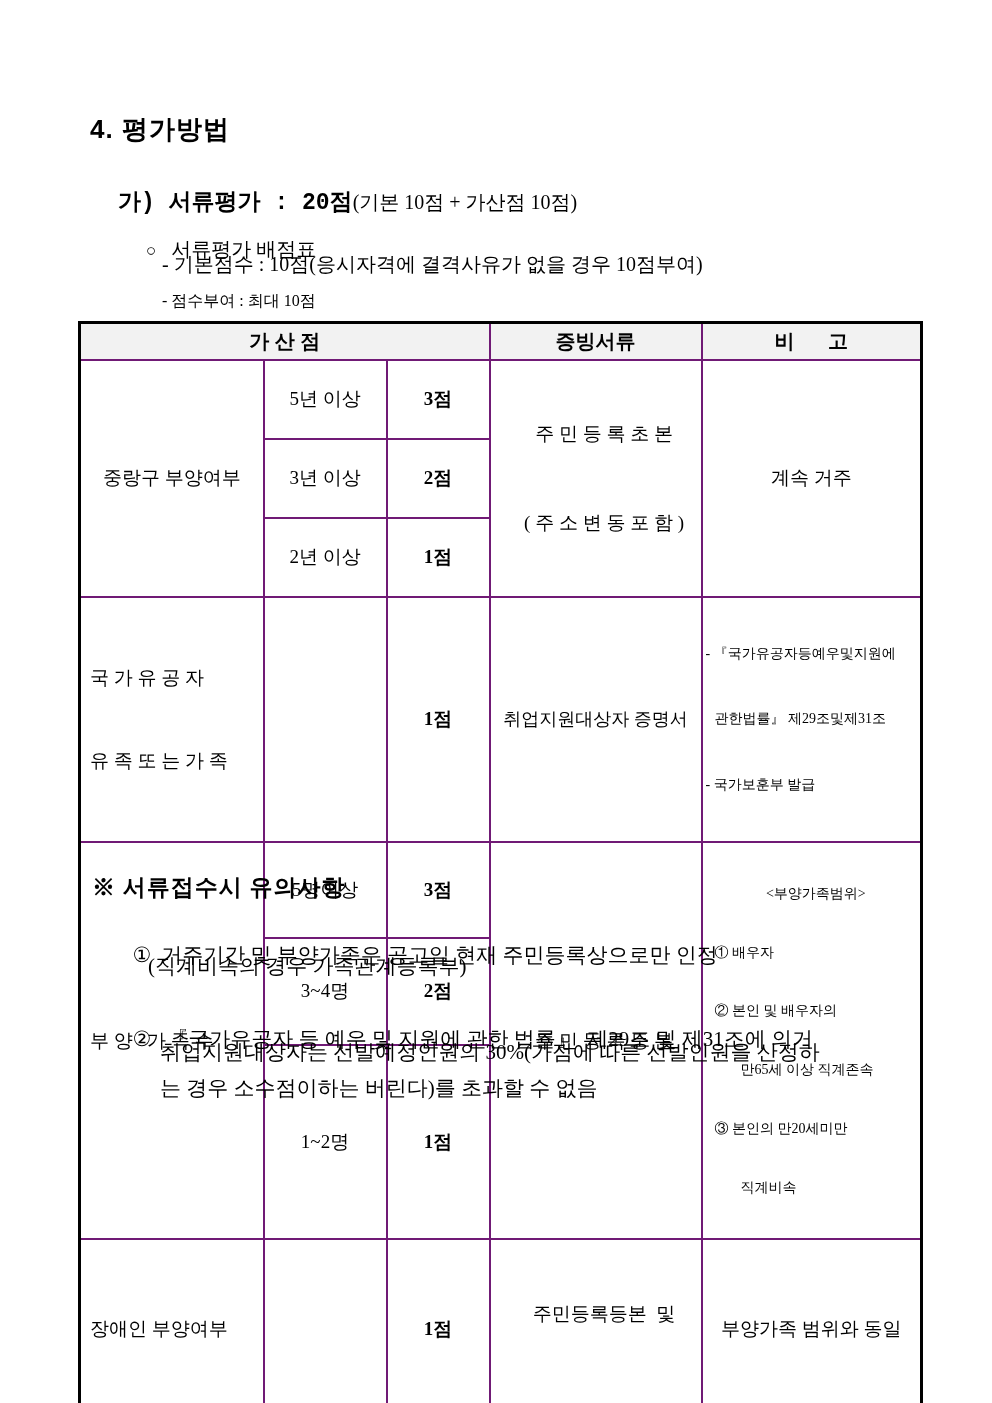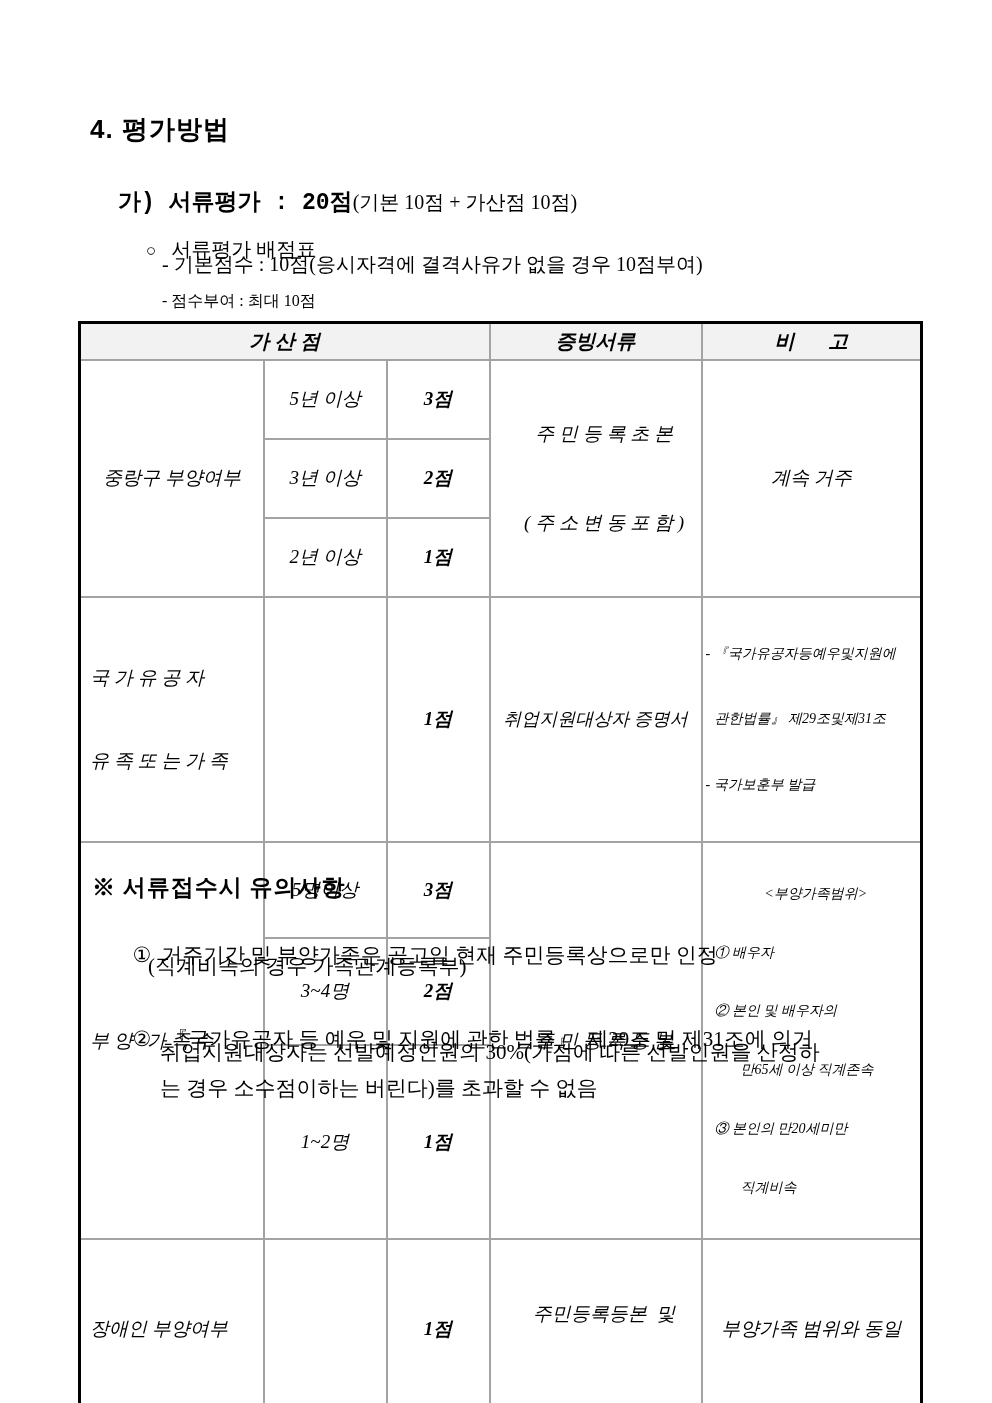--- a/index.html
+++ b/index.html
@@ -27,22 +27,22 @@
 
   .dash-line-1 { left:162px; top:251px; font-size:20px; }
   .dash-line-2 { left:162px; top:291px; font-size:16px; }
 
   table.score-table {
     position:absolute; left:78px; top:321px; width:842px;
     border-collapse:collapse; table-layout:fixed;
     border:3px solid #000;
   }
   .score-table th, .score-table td {
-    border:2px solid #a3a3a3; text-align:center; vertical-align:middle;
-    font-size:19px; overflow:hidden; white-space:pre-wrap;font-style:italic;
+    border:2px solid #701a75; text-align:center; vertical-align:middle;
+    font-size:19px; overflow:hidden; white-space:pre-wrap;
   }
   .score-table th {
     background:#f2f2f2;
     font-family:"Liberation Sans", sans-serif;
     font-weight:bold; font-size:20px;
   }
   td.cat-left { text-align:left; padding-left:9px; line-height:1.45; }
   td.cat-center { line-height:1.45; }
   .score-val { font-weight:bold; }
   td.evidence { line-height:1.55;padding-left:17px; }

